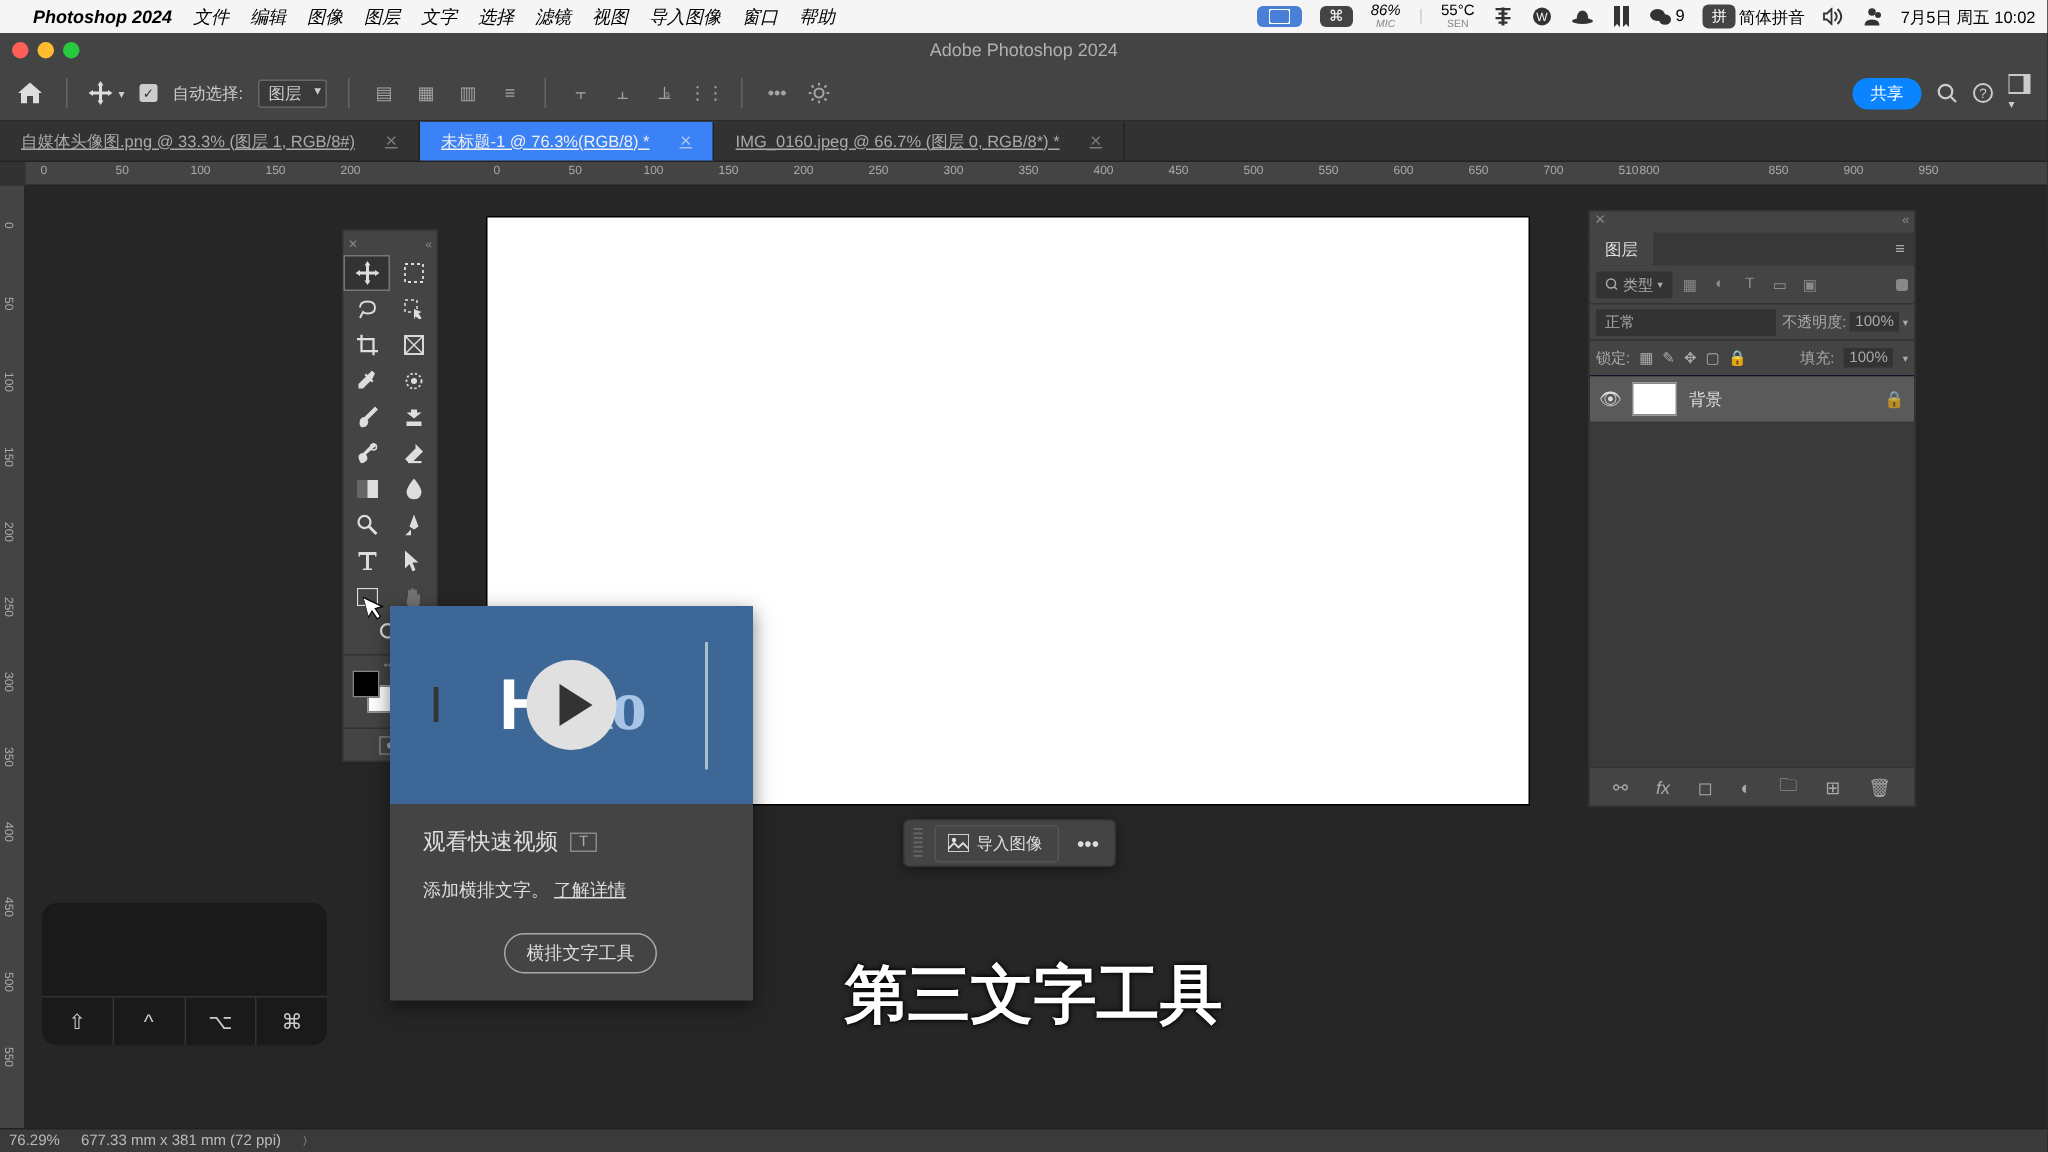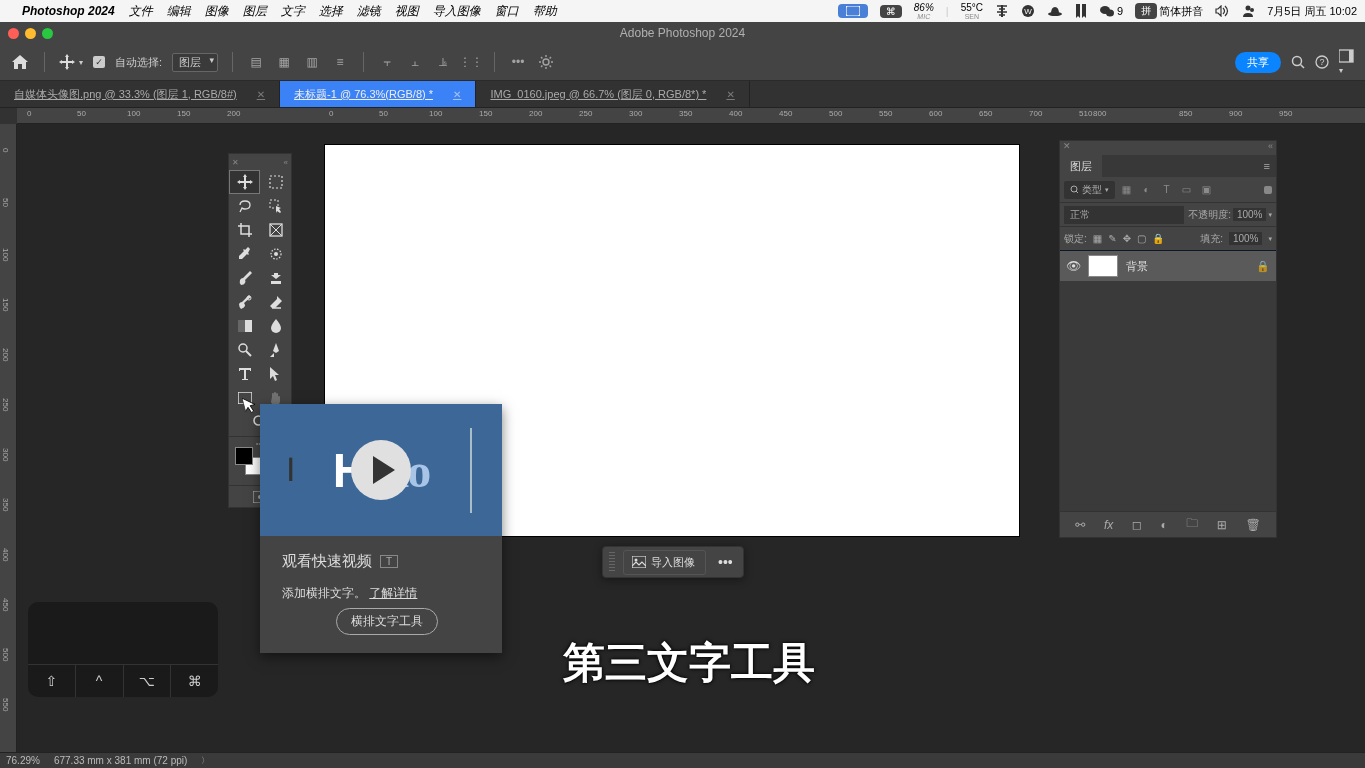--- a/index.html
+++ b/index.html
@@ -69,21 +69,21 @@
     .tooltip-video .hello-text { font-family: serif; font-size: 48px; font-weight: bold; color: #a8c5e8; letter-spacing: -2px; }
     .tooltip-video .hello-text .h-letter { color: #fff; }
     .tooltip-video .cursor-caret { width: 2px; height: 85px; background: #a8bec8; position: absolute; right: 30px; }
     .tooltip-video .text-ibeam { position: absolute; left: 26px; font-size: 32px; color: #333; }
     .tooltip-video .play { width: 60px; height: 60px; background: #e0e0e0; border-radius: 50%; display: flex; align-items: center; justify-content: center; position: absolute; }
     .tooltip-video .play::after { content: ""; border-left: 22px solid #333; border-top: 14px solid transparent; border-bottom: 14px solid transparent; margin-left: 6px; }
     .tooltip-body { padding: 16px 22px 18px; color: #ddd; font-size: 12px; }
     .tooltip-title-row { display: flex; align-items: center; gap: 8px; margin-bottom: 14px; }
     .tooltip-title { font-size: 15px; font-weight: 500; }
     .tooltip-shortcut { border: 1px solid #888; padding: 0 5px; font-size: 10px; color: #aaa; }
-    .tooltip-desc { margin-bottom: 6px; }
+    .tooltip-desc { margin-bottom: 20px; }
     .tooltip-link { text-decoration: underline; cursor: pointer; }
     .tooltip-btn { border: 1px solid #aaa; border-radius: 14px; padding: 4px 14px; display: inline-block; margin-left: 54px; cursor: pointer; }
 
     
     .context-bar { position: absolute; left: 602px; top: 546px; height: 32px; background: #444; border: 1px solid #333; border-radius: 4px; display: flex; align-items: center; padding: 0 2px; color: #ddd; font-size: 11px; box-shadow: 0 2px 8px rgba(0,0,0,0.4); }
     .context-bar .drag-handle { width: 6px; height: 20px; background: linear-gradient(#666 50%, transparent 50%); background-size: 2px 3px; margin: 0 4px; }
     .context-bar .ctx-btn { padding: 4px 10px 4px 8px; border: 1px solid #555; border-radius: 3px; display: flex; align-items: center; gap: 5px; margin: 0 4px; }
     .context-bar .ctx-more { padding: 4px 8px; font-size: 14px; }
 
     

